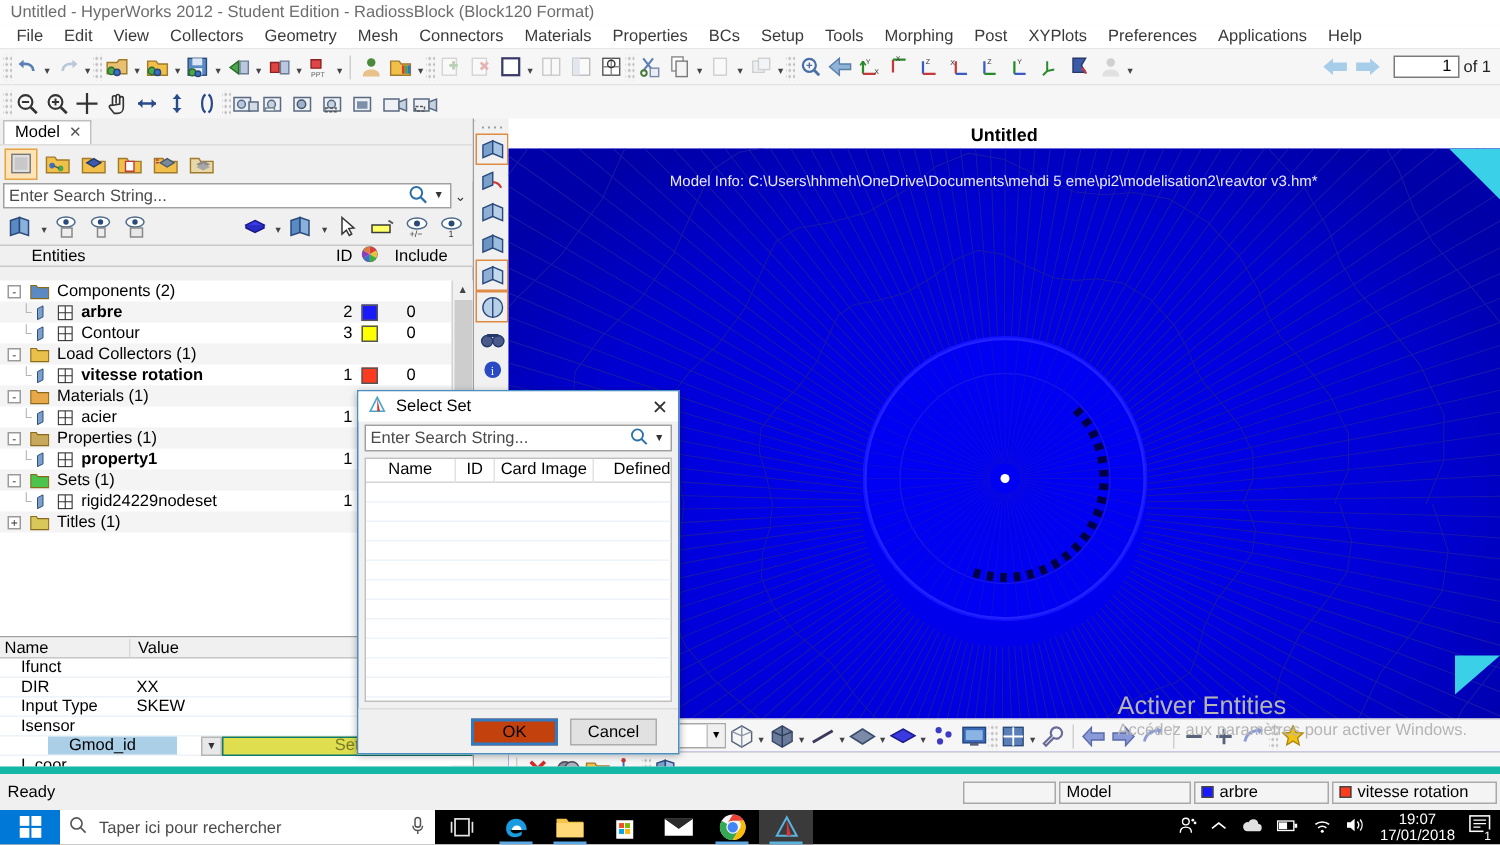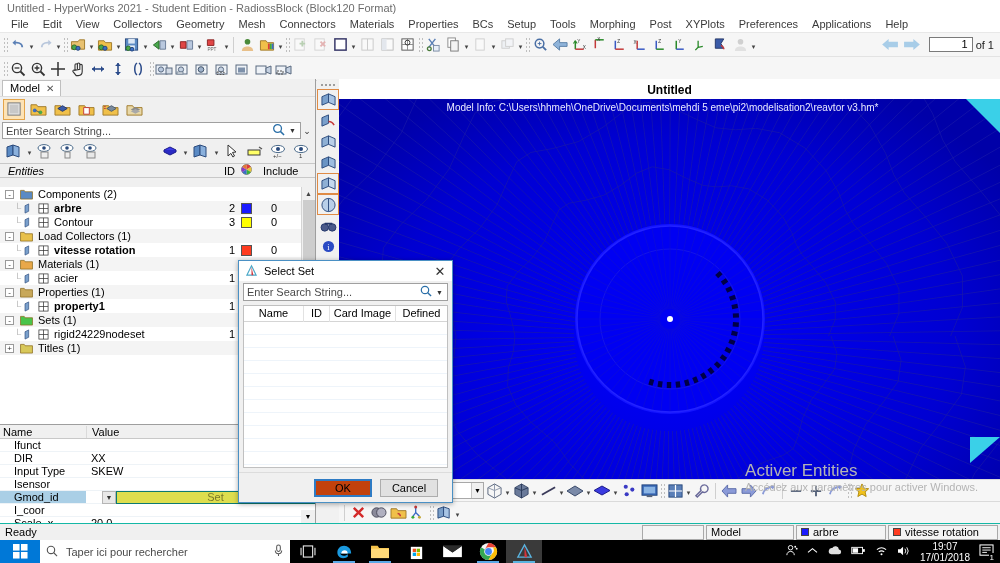--- a/index.html
+++ b/index.html
@@ -77,21 +77,21 @@
   .searchbox .txt{ flex:1; }
   .dd-arrow { font-size:7px; color:#333; padding:0 4px;}
   .chev2 { width:12px; text-align:center; font-size:9px; color:#333; }
   .filterrow { height:24px; display:flex; align-items:center; padding:1px 3px; gap:1px;}
   .spacerflex { flex:1; }
 
   .tree-head {
     display:flex; height:15px; background:#f0f0f0; border-top:1px solid #c8c8c8;
     border-bottom:1px solid #c8c8c8; font-size:11px; align-items:center;
   }
-  .tree-head .c1 { flex:1; padding-left:8px;font-style:italic; }
+  .tree-head .c1 { flex:1; padding-left:21px; }
   .tree-head .c2 { width:22px; text-align:right; }
   .tree-head .c3 { width:22px; text-align:center; }
   .tree-head .c4 { width:58px; padding-left:6px; }
   .treewrap { position:absolute; left:0; right:0; top:108px; height:237px; background:#fff; overflow:hidden;}
   .trow { display:flex; align-items:center; height:14px; font-size:11px; white-space:nowrap; }
   .trow.alt { background:#f4f4f4; }
   .trow .nm { flex:1; display:flex; align-items:center; gap:3px; overflow:hidden;}
   .trow .idc { width:22px; text-align:right; font-size:11px; }
   .trow .swatch { width:22px; display:flex; justify-content:center; }
   .trow .swatch i { width:11px; height:11px; display:block; border:1px solid #555; }
@@ -109,21 +109,21 @@
   .sb-arrow { height:13px; display:flex; align-items:center; justify-content:center; font-size:7px; color:#444; background:#f0f0f0;}
   .sb-thumb { position:absolute; top:13px; left:1px; width:12px; height:150px; background:#cdcdcd; }
 
   
   .editorwrap { position:absolute; left:0; right:0; top:345px; bottom:0; background:#fff; border-top:1px solid #9e9e9e;}
   .ed-head { display:flex; height:14px; background:#f0f0f0; border-bottom:1px solid #c8c8c8; font-size:11px; align-items:center;}
   .ed-head .n { width:86px; padding-left:3px;} .ed-head .v{ flex:1; padding-left:5px; border-left:1px solid #dadada;}
   .erow { display:flex; height:13px; font-size:11px; align-items:center; border-bottom:1px solid #eef3f7;}
   .erow .n { width:86px; padding-left:14px; white-space:nowrap; overflow:hidden;}
   .erow .v { flex:1; padding-left:5px; white-space:nowrap;}
-  .erow.sel .n { background:#aacfe6; padding-left:14px; }
+  .erow.sel .n { background:#aacfe6; padding-left:14px;margin-left:32px; }
   .combo-cell { display:flex; align-items:center; width:100%; height:13px;}
   .combo-btn { width:14px; height:13px; background:#e8e8e8; border:1px solid #b5b5b5; font-size:7px;
     display:flex; align-items:center; justify-content:center; color:#333;}
   .setbtn {
     flex:1; background:#dede4e; border:1px solid #0c7a70; text-align:center; font-size:11px; color:#7a7a2a;
     height:13px; line-height:11px;
   }
   .ed-scroll { position:absolute; right:0; bottom:0; width:14px; height:13px; background:#f0f0f0;
      display:flex; align-items:center; justify-content:center; font-size:7px; }
 
@@ -140,21 +140,21 @@
   
   .graphics {
     position:absolute; left:339px; top:0; right:0; bottom:0; background:#ffffff;
   }
   .gtitle { text-align:center; font-size:12px; font-weight:bold; padding-top:4px; height:18px; }
   .gview {
     position:absolute; left:0; top:20px; right:0; bottom:0;
     background:#0000c8; overflow:hidden;
   }
   .modelinfo {
-    position:absolute; top:3px; left:0; right:14px; text-align:center; color:#e9e9ff; font-size:10px; z-index:5;
+    position:absolute; top:17px; left:0; right:14px; text-align:center; color:#e9e9ff; font-size:10px; z-index:5;
     white-space:nowrap;
   }
   .mesh-bg { position:absolute; inset:0; }
   .hub {
     position:absolute; left:50%; top:52%; transform:translate(-50%,-50%);
     width:190px; height:190px; border-radius:50%; background:#0000ef;
     box-shadow:0 0 0 2px #1414ff inset;
   }
   .corner-tri {
     position:absolute; width:0; height:0; border-style:solid;
@@ -178,22 +178,22 @@
   .bycomp .cb { width:12px; height:15px; border-left:1px solid #c4c4c4; display:flex;
     align-items:center; justify-content:center; font-size:7px; background:#f0f0f0;}
 
   
   .watermark { position:absolute; right:22px; bottom:30px; text-align:left; color:#b4b4b4; }
   .watermark .w1 { font-size:17px; line-height:20px; }
   .watermark .w2 { font-size:11px; }
 
   
   .statusbar {
-    position:absolute; left:0; right:0; bottom:23px; height:17px; background:#f0f0f0;
-    border-top:1px solid #14b8a6; display:flex; align-items:center; font-size:11px;
+    position:absolute; left:0; right:0; bottom:23px; height:29px; background:#f0f0f0;
+    border-top:5px solid #14b8a6; display:flex; align-items:center; font-size:11px;
   }
   .statusbar .ready { padding-left:5px; flex:1; }
   .sb-cell { height:15px; border:1px solid #a9a9a9; background:#f4f4f4; margin-right:2px;
      display:flex; align-items:center; gap:4px; padding:0 4px; font-size:11px;}
   .sb-cell i { width:8px; height:8px; display:block; border:1px solid #444;}
 
   
   .taskbar { position:absolute; left:0; right:0; bottom:0; height:23px; background:#000; display:flex; align-items:center; }
   .startbtn { width:40px; height:23px; background:#0078d7; display:flex; align-items:center; justify-content:center;}
   .tsearch { width:250px; height:23px; background:#fff; display:flex; align-items:center; gap:8px; padding:0 6px;
@@ -212,36 +212,36 @@
   }
   .dlg-title { height:20px; background:#fff; display:flex; align-items:center; padding:0 4px 0 6px; gap:6px; font-size:11px;}
   .dlg-title .t { flex:1; }
   .dlg-title .close { font-size:13px; color:#333; width:16px; text-align:center; cursor:default;}
   .dlg-search { height:18px; margin:2px 4px; border:1px solid #a0a0a0; background:#fff; display:flex;
      align-items:center; padding-left:3px; font-size:11px; color:#4a4a4a;}
   .dlg-list { position:absolute; left:4px; right:4px; top:44px; bottom:34px; background:#fff; border:1px solid #c0c0c0;}
   .dlg-lhead { display:flex; height:16px; border-bottom:1px solid #d5d5d5; font-size:11px; align-items:center;}
   .dlg-lhead div { text-align:center; border-right:1px solid #e2e2e2; height:16px; line-height:15px;}
   .dlg-lhead .c-n{ width:60px; } .dlg-lhead .c-i{ width:26px; }
-  .dlg-lhead .c-c{ width:66px; } .dlg-lhead .c-d{ flex:1; border-right:none;}
+  .dlg-lhead .c-c{ width:66px; } .dlg-lhead .c-d{ flex:1; border-right:none;text-align:right;}
   .dlg-rows { position:absolute; left:0; right:0; top:16px; bottom:0; }
   .dlg-rows div { height:13px; border-bottom:1px solid #eef4fa; }
   .dlg-foot { position:absolute; left:0; right:0; bottom:0; height:30px; background:#f0f0f0;
      border-top:1px solid #dcdcdc; display:flex; align-items:center; justify-content:flex-end; gap:8px; padding-right:14px;}
   .dbtn { width:58px; height:18px; font-size:11px; background:#e1e1e1; border:1px solid #adadad;
      display:flex; align-items:center; justify-content:center;}
   .dbtn.def { border:2px solid #2e7bc4; background:#c2410c;}
 </style>
 </head>
 <body>
 
 <div id="app">
 
   <div class="titlebar">
-    <span>Untitled - HyperWorks 2021 - Student Edition - RadiossBlock (Block120 Format)</span>
+    <span>Untitled - HyperWorks 2012 - Student Edition - RadiossBlock (Block120 Format)</span>
   </div>
 
   <div class="menubar" id="menubar">
       <div class="mi">File</div>
       <div class="mi">Edit</div>
       <div class="mi">View</div>
       <div class="mi">Collectors</div>
       <div class="mi">Geometry</div>
       <div class="mi">Mesh</div>
       <div class="mi">Connectors</div>

